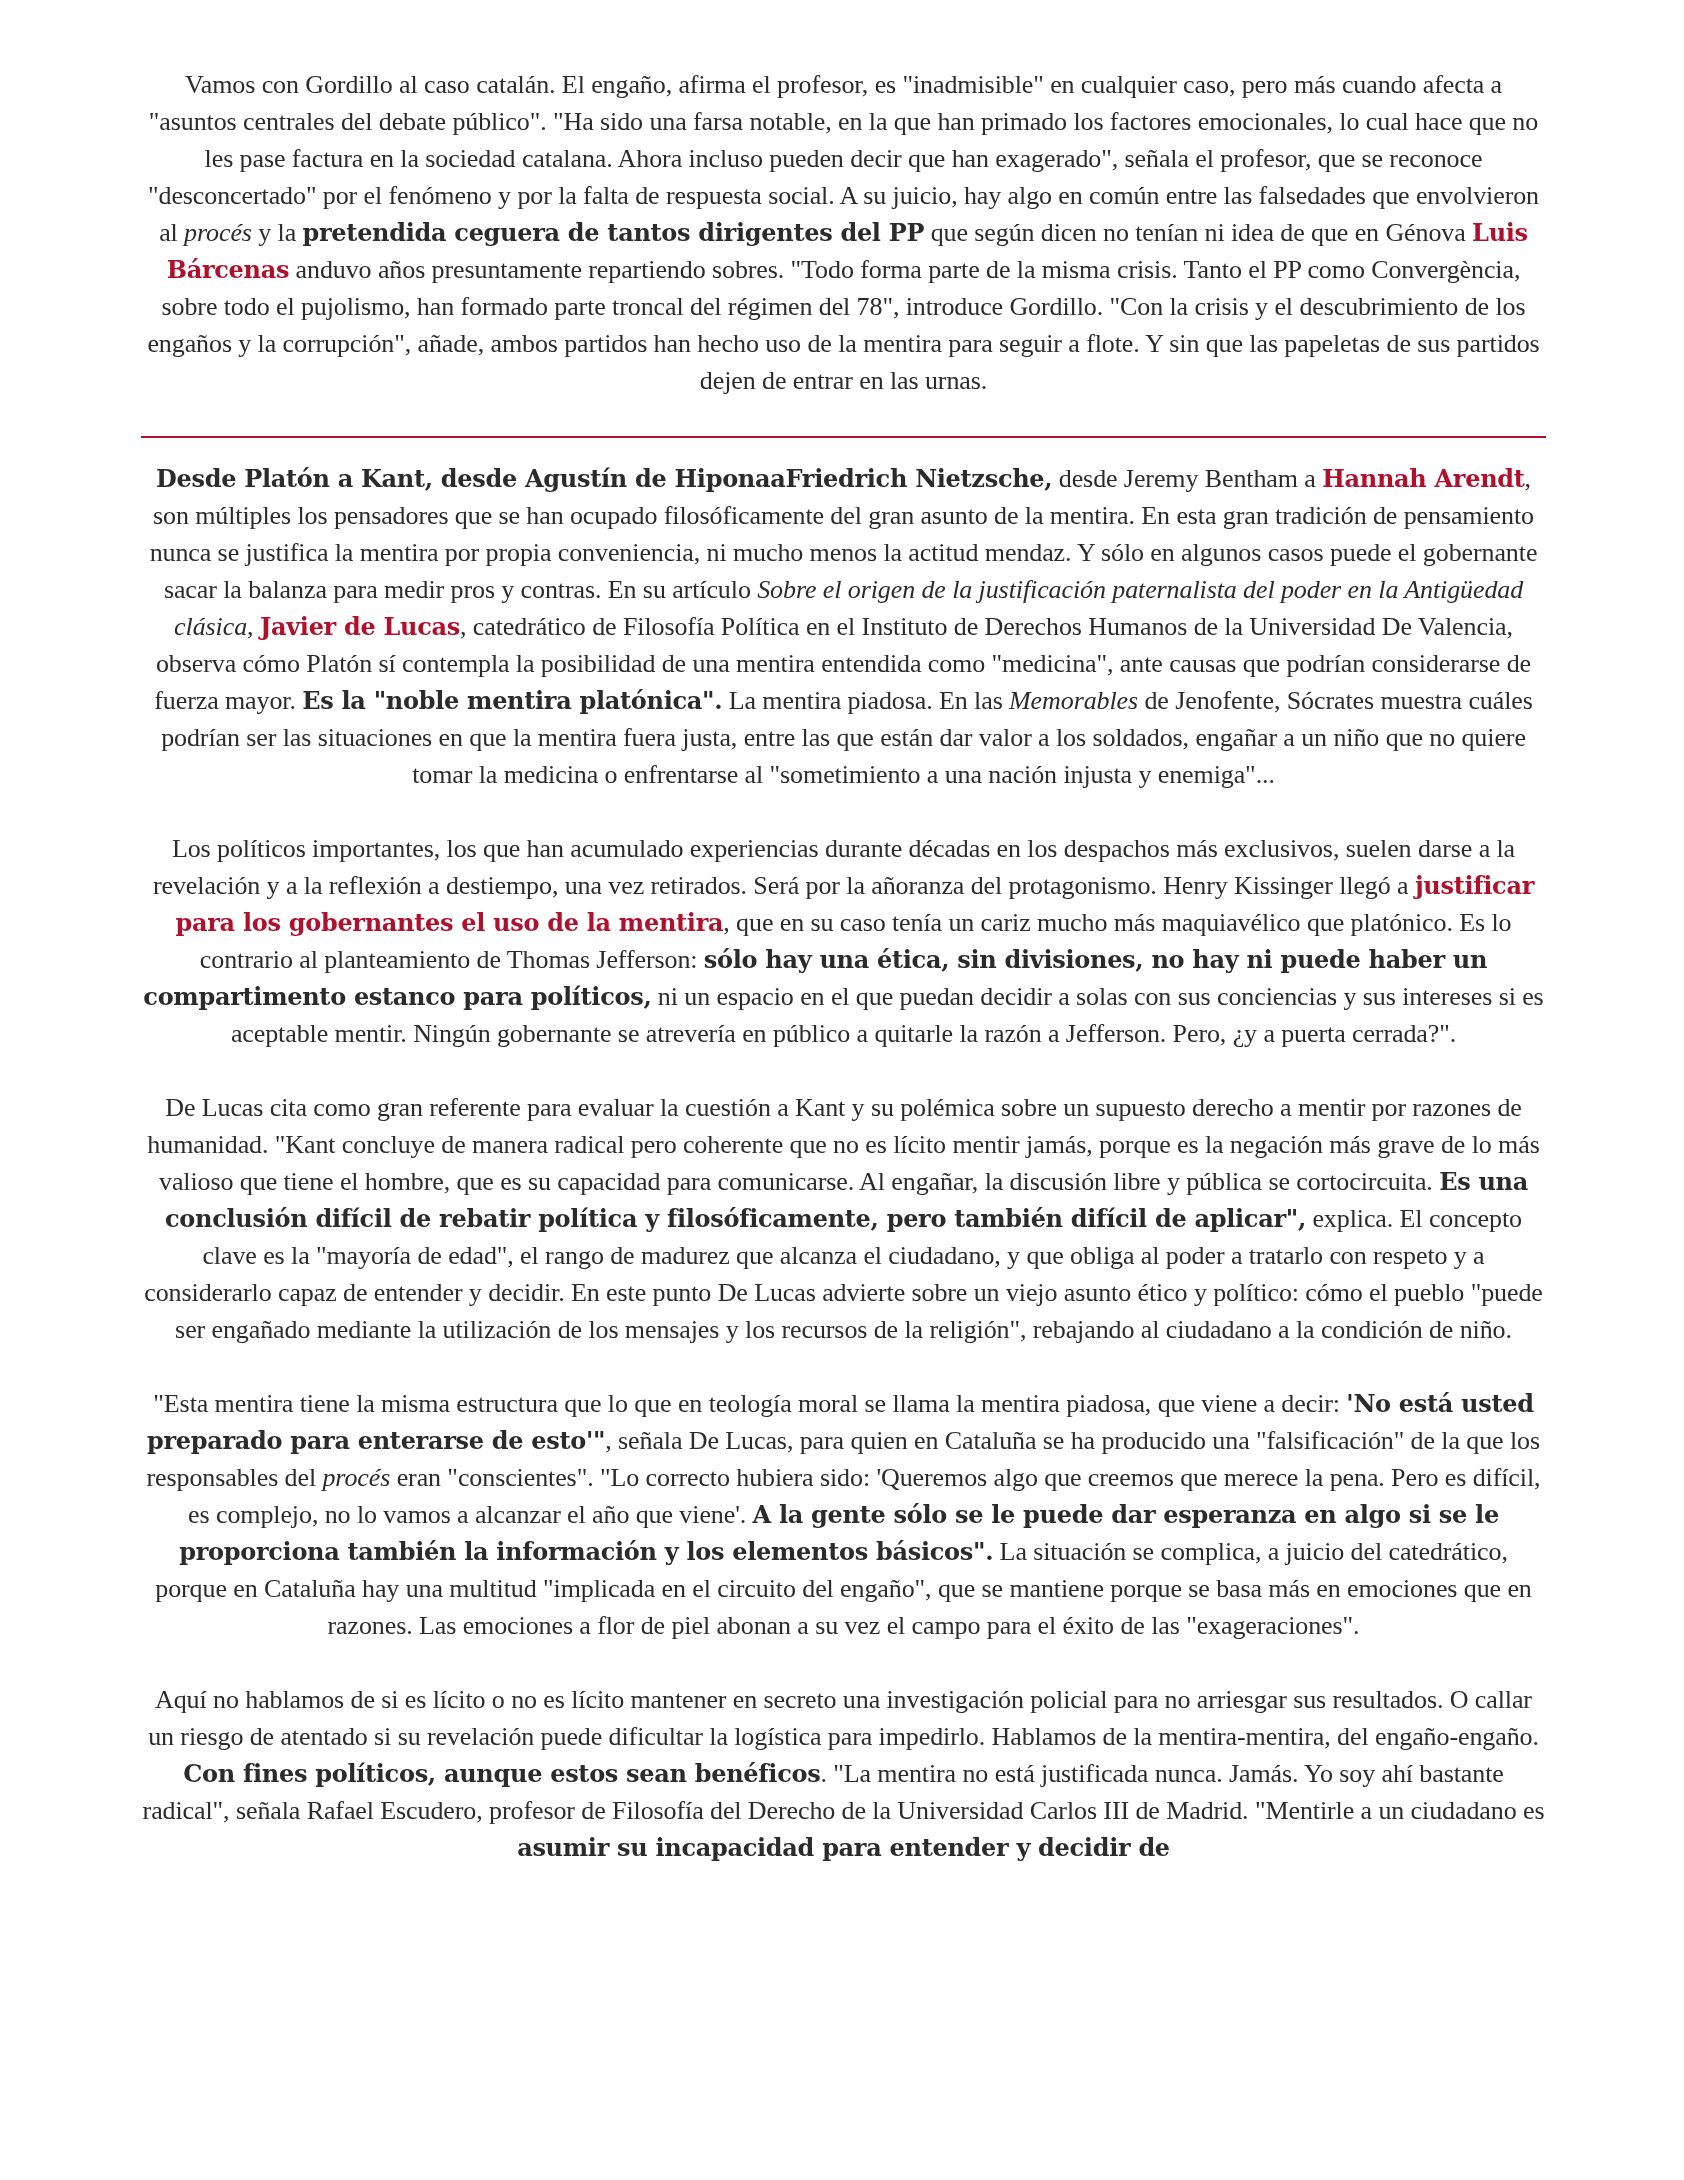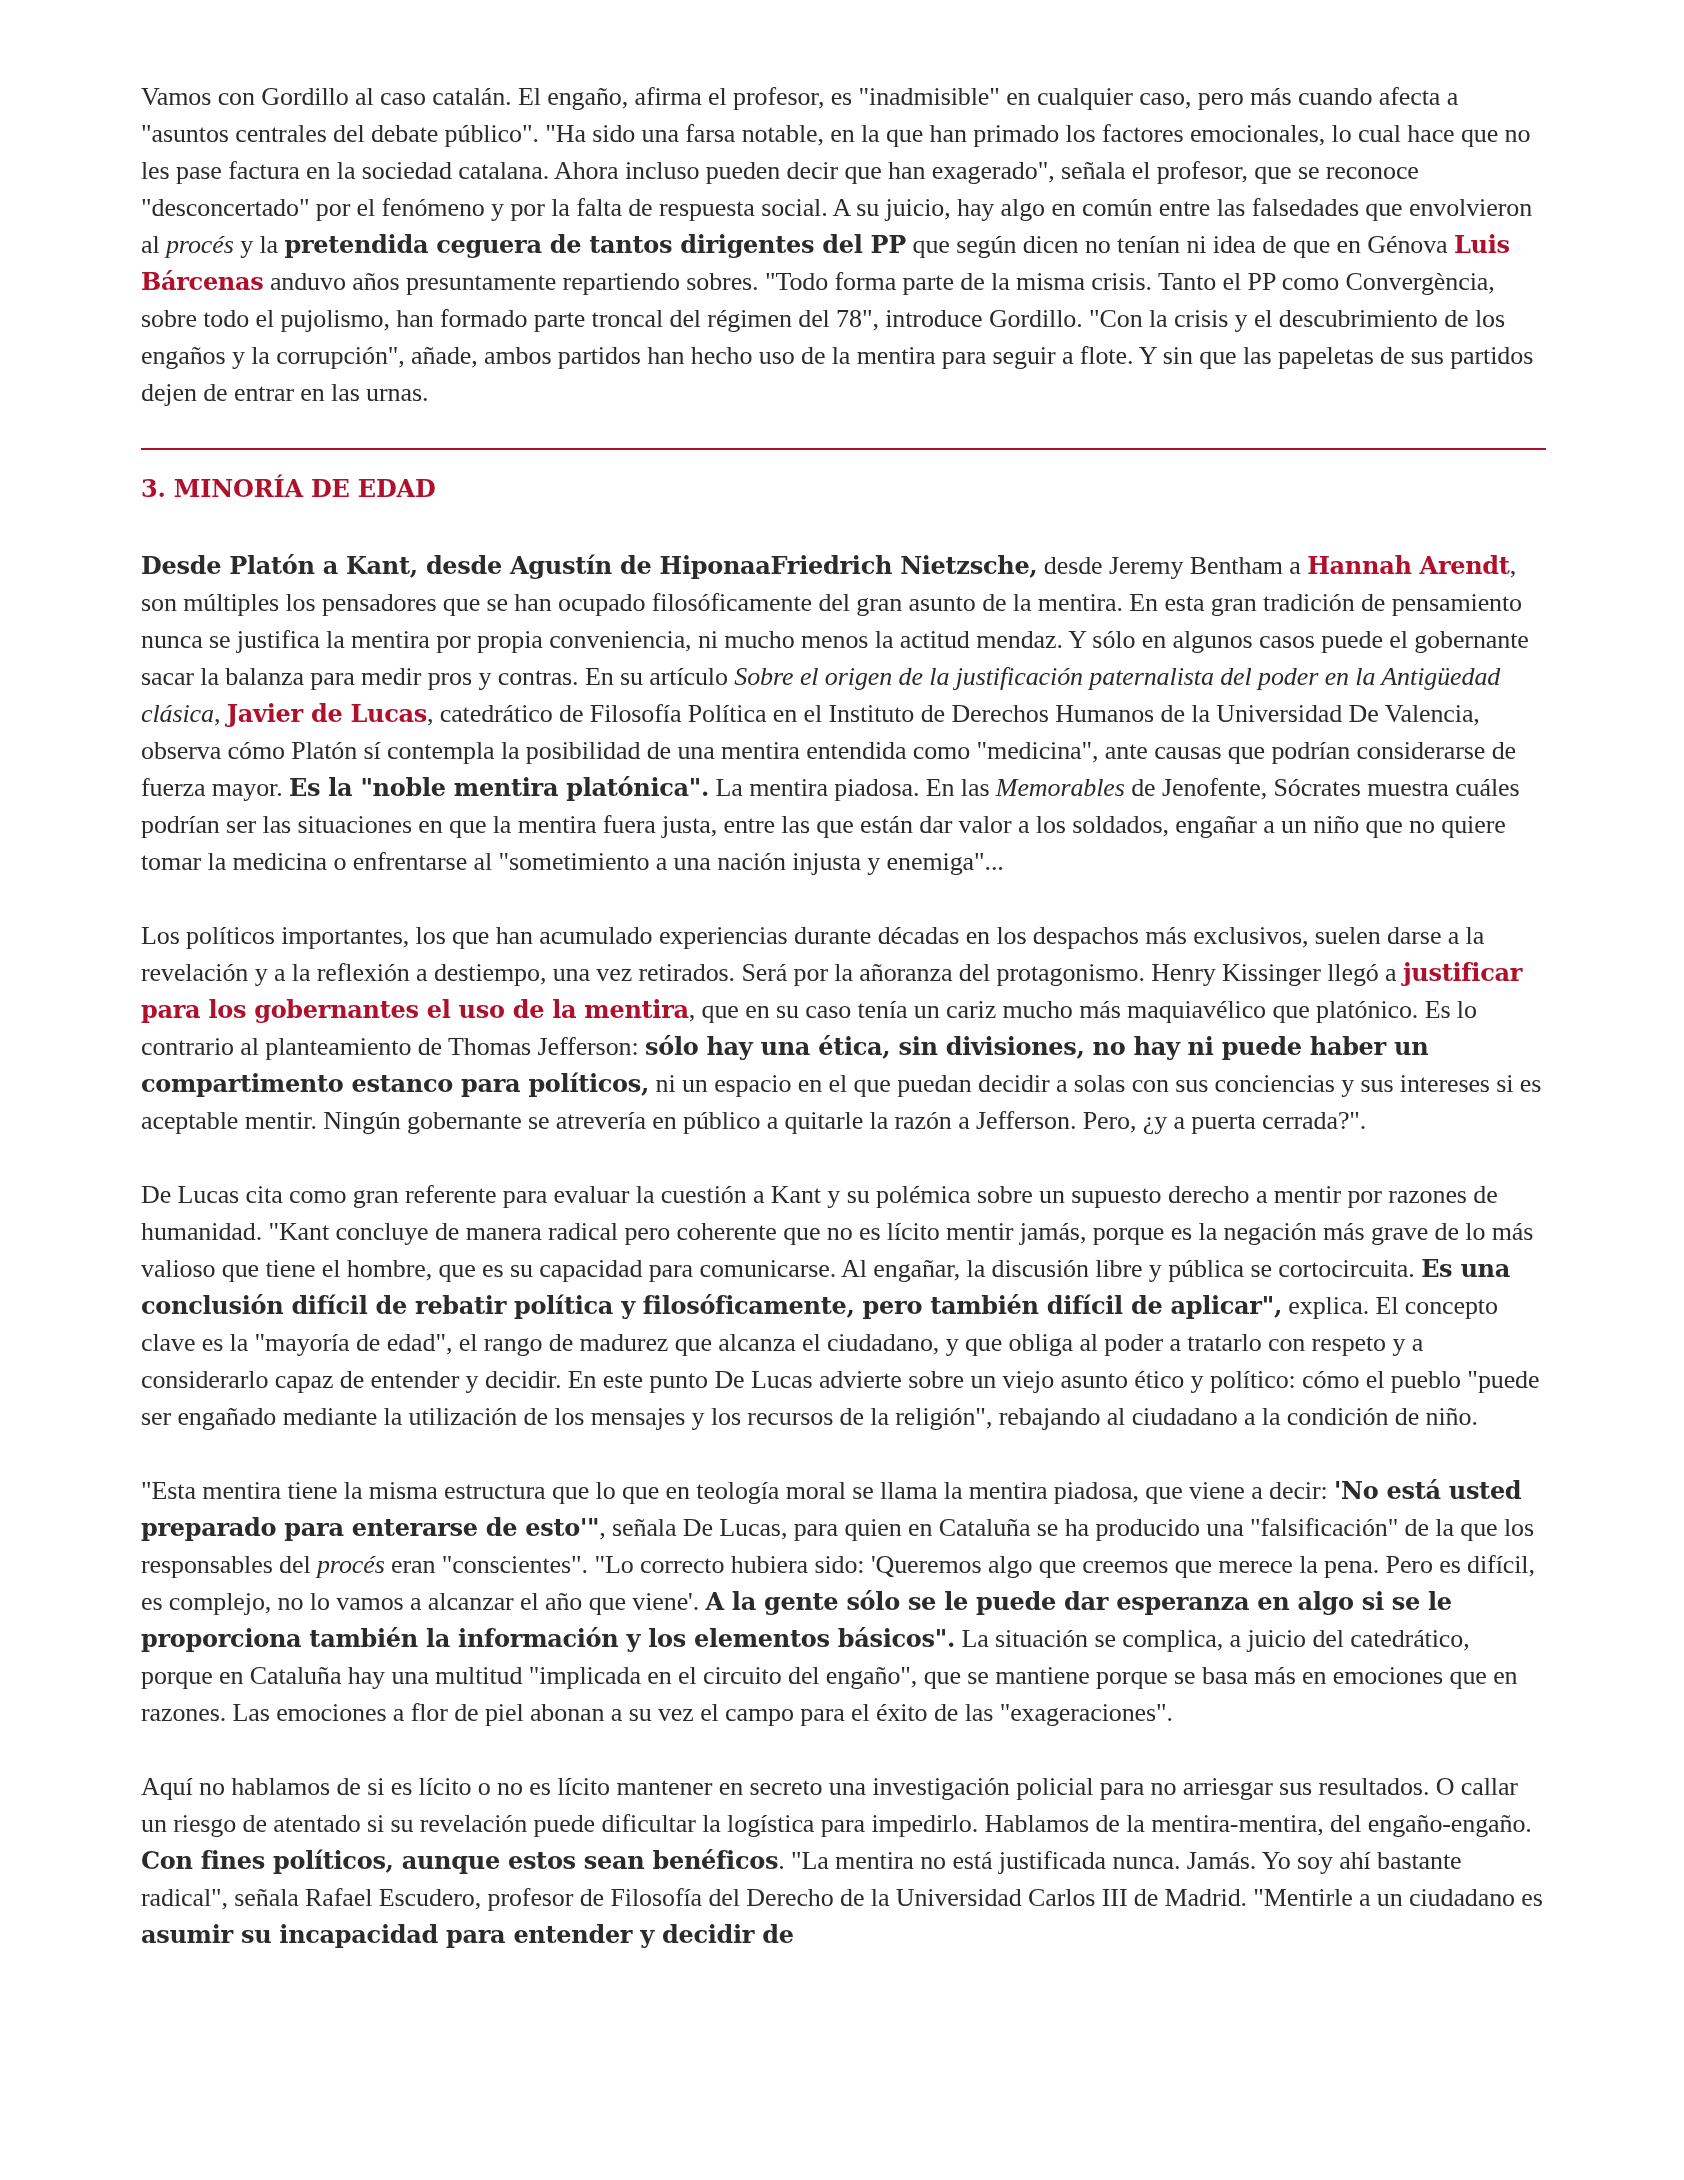--- a/index.html
+++ b/index.html
@@ -7,22 +7,23 @@
       width: 1685px;
       height: 2181px;
       overflow: hidden;
       position: relative;
       font-family: "DejaVu Serif", "Liberation Serif", serif;
       color: #2b2b2b;
     }
     .article {
       position: absolute;
       left: 141px;
-      top: 78px;
+      top: 66px;
       width: 1405px;
+      text-align: center;
     }
     .para {
       font-family: "Liberation Serif", "DejaVu Serif", serif;
       font-size: 26px;
       line-height: 37px;
       margin: 0 0 37px 0;
       letter-spacing: -0.1px;
       word-spacing: 0px;
     }
     .para b { font-family: "DejaVu Serif", serif; font-weight: bold; font-size: 24px; letter-spacing: -0.3px; }
@@ -44,21 +45,20 @@
       letter-spacing: -0.2px;
     }
   </style>
 </head>
 <body>
 
 <div class="article">
   <p class="para"><span>Vamos con Gordillo al caso catalán. El engaño, afirma el profesor, es "inadmisible" en cualquier caso, pero más cuando afecta a "asuntos centrales del debate público". "Ha sido una farsa notable, en la que han primado los factores emocionales, lo cual hace que no les pase factura en la sociedad catalana. Ahora incluso pueden decir que han exagerado", señala el profesor, que se reconoce "desconcertado" por el fenómeno y por la falta de respuesta social. A su juicio, hay algo en común entre las falsedades que envolvieron al </span><i>procés</i><span> y la </span><b>pretendida ceguera de tantos dirigentes del PP</b><span> que según dicen no tenían ni idea de que en Génova </span><a href="#">Luis Bárcenas</a><span> anduvo años presuntamente repartiendo sobres. "Todo forma parte de la misma crisis. Tanto el PP como Convergència, sobre todo el pujolismo, han formado parte troncal del régimen del 78", introduce Gordillo. "Con la crisis y el descubrimiento de los engaños y la corrupción", añade, ambos partidos han hecho uso de la mentira para seguir a flote. Y sin que las papeletas de sus partidos dejen de entrar en las urnas.</span></p>
 
   <div class="divider"></div>
-  <h2 class="section-heading">3. MINORÍA DE EDAD</h2>
 
   <p class="para"><b>Desde Platón a Kant, desde Agustín de HiponaaFriedrich Nietzsche,</b><span> desde Jeremy Bentham a </span><a href="#">Hannah Arendt</a><span>, son múltiples los pensadores que se han ocupado filosóficamente del gran asunto de la mentira. En esta gran tradición de pensamiento nunca se justifica la mentira por propia conveniencia, ni mucho menos la actitud mendaz. Y sólo en algunos casos puede el gobernante sacar la balanza para medir pros y contras. En su artículo </span><i>Sobre el origen de la justificación paternalista del poder en la Antigüedad clásica</i><span>, </span><a href="#">Javier de Lucas</a><span>, catedrático de Filosofía Política en el Instituto de Derechos Humanos de la Universidad De Valencia, observa cómo Platón sí contempla la posibilidad de una mentira entendida como "medicina", ante causas que podrían considerarse de fuerza mayor. </span><b>Es la "noble mentira platónica".</b><span> La mentira piadosa. En las </span><i>Memorables</i><span> de Jenofente, Sócrates muestra cuáles podrían ser las situaciones en que la mentira fuera justa, entre las que están dar valor a los soldados, engañar a un niño que no quiere tomar la medicina o enfrentarse al "sometimiento a una nación injusta y enemiga"...</span></p>
   <p class="para"><span>Los políticos importantes, los que han acumulado experiencias durante décadas en los despachos más exclusivos, suelen darse a la revelación y a la reflexión a destiempo, una vez retirados. Será por la añoranza del protagonismo. Henry Kissinger llegó a </span><a href="#">justificar para los gobernantes el uso de la mentira</a><span>, que en su caso tenía un cariz mucho más maquiavélico que platónico. Es lo contrario al planteamiento de Thomas Jefferson: </span><b>sólo hay una ética, sin divisiones, no hay ni puede haber un compartimento estanco para políticos,</b><span> ni un espacio en el que puedan decidir a solas con sus conciencias y sus intereses si es aceptable mentir. Ningún gobernante se atrevería en público a quitarle la razón a Jefferson. Pero, ¿y a puerta cerrada?".</span></p>
   <p class="para"><span>De Lucas cita como gran referente para evaluar la cuestión a Kant y su polémica sobre un supuesto derecho a mentir por razones de humanidad. "Kant concluye de manera radical pero coherente que no es lícito mentir jamás, porque es la negación más grave de lo más valioso que tiene el hombre, que es su capacidad para comunicarse. Al engañar, la discusión libre y pública se cortocircuita. </span><b>Es una conclusión difícil de rebatir política y filosóficamente, pero también difícil de aplicar",</b><span> explica. El concepto clave es la "mayoría de edad", el rango de madurez que alcanza el ciudadano, y que obliga al poder a tratarlo con respeto y a considerarlo capaz de entender y decidir. En este punto De Lucas advierte sobre un viejo asunto ético y político: cómo el pueblo "puede ser engañado mediante la utilización de los mensajes y los recursos de la religión", rebajando al ciudadano a la condición de niño.</span></p>
   <p class="para"><span>"Esta mentira tiene la misma estructura que lo que en teología moral se llama la mentira piadosa, que viene a decir: </span><b>'No está usted preparado para enterarse de esto'"</b><span>, señala De Lucas, para quien en Cataluña se ha producido una "falsificación" de la que los responsables del </span><i>procés</i><span> eran "conscientes". "Lo correcto hubiera sido: 'Queremos algo que creemos que merece la pena. Pero es difícil, es complejo, no lo vamos a alcanzar el año que viene'. </span><b>A la gente sólo se le puede dar esperanza en algo si se le proporciona también la información y los elementos básicos".</b><span> La situación se complica, a juicio del catedrático, porque en Cataluña hay una multitud "implicada en el circuito del engaño", que se mantiene porque se basa más en emociones que en razones. Las emociones a flor de piel abonan a su vez el campo para el éxito de las "exageraciones".</span></p>
   <p class="para"><span>Aquí no hablamos de si es lícito o no es lícito mantener en secreto una investigación policial para no arriesgar sus resultados. O callar un riesgo de atentado si su revelación puede dificultar la logística para impedirlo. Hablamos de la mentira-mentira, del engaño-engaño. </span><b>Con fines políticos, aunque estos sean benéficos</b><span>. "La mentira no está justificada nunca. Jamás. Yo soy ahí bastante radical", señala Rafael Escudero, profesor de Filosofía del Derecho de la Universidad Carlos III de Madrid. "Mentirle a un ciudadano es </span><b>asumir su incapacidad para entender y decidir de</b></p>
 </div>
 
 
 </body></html>

